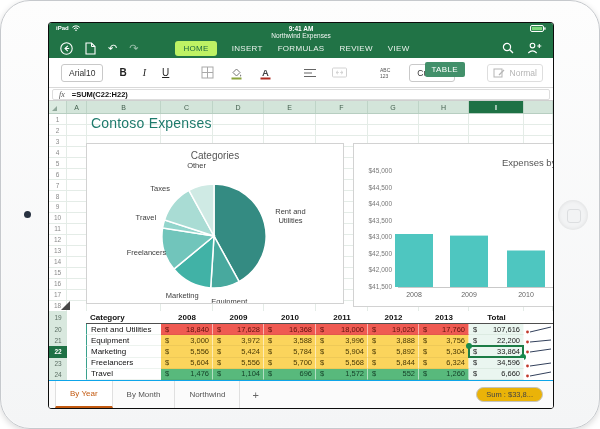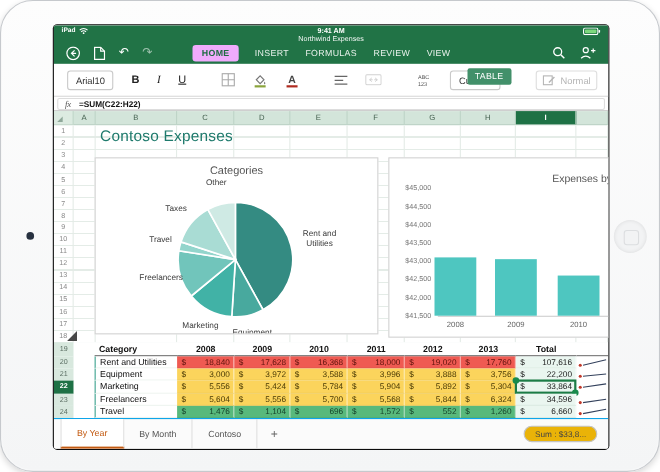--- a/index.html
+++ b/index.html
@@ -26,21 +26,21 @@
   .status-right { position:absolute; right:7px; top:2px; display:flex; align-items:center; gap:3px; }
   .tb-center { text-align:center; padding-top:2px; line-height:1.15; }
   .tb-time { font-size:6.5px; font-weight:bold; }
   .tb-doc  { font-size:6.5px; opacity:.95; }
   .navrow { position:absolute; left:0; right:0; top:15px; height:20px; display:flex; align-items:center; padding:0 11px; }
   .nav-icons { display:flex; align-items:center; gap:12px; }
   .uicon { color:#fff; font-size:11px; line-height:1; }
   .uicon.dim { opacity:.55; }
   .ribbon-tabs { display:flex; align-items:center; gap:15px; margin-left:37px; }
   .rtab { font-size:8px; letter-spacing:.3px; color:#e9f2ec; cursor:default; }
-  .rtab.selected { background:#f0abfc; color:#1e6b41; font-weight:bold; padding:3px 8px; border-radius:3px; }
+  .rtab.selected { background:#bef264; color:#1e6b41; font-weight:normal; padding:3px 8px; border-radius:3px; }
   .rtab.contextual { background:#42906a; padding:3px 7px; border-radius:2px; color:#fff;margin-top:42px; }
   .nav-right { margin-left:auto; display:flex; align-items:center; gap:13px; }
 
   
   .ribbon { height:30px; background:#fff; border-bottom:1px solid #d9d9d9; display:flex; align-items:center;
             padding:0 12px; gap:16px; color:#333; }
   .box { border:1px solid #c9c9c9; border-radius:3px; height:18px; display:flex; align-items:center; background:#fff; }
   .font-box { width:102px; justify-content:space-between; padding:0 7px; font-size:8.5px; }
   .fmt-btn { width:14px; text-align:center; font-size:10px; color:#222; }
   .vsep { width:1px; height:16px; background:#e3e3e3; }
@@ -573,20 +573,20 @@
             <svg width="29" height="11" viewBox="0 0 29 11">
               <circle cx="3.5" cy="7" r="1.4" fill="#c0392b"></circle>
               <line x1="6" y1="7" x2="27" y2="3" stroke="#33415c" stroke-width="1"></line>
             </svg>
           </div>
         </div>
 
     <div class="tabbar">
       <div class="stab active">By Year</div>
       <div class="stab">By Month</div>
-      <div class="stab">Contoso</div>
+      <div class="stab">Northwind</div>
       <div class="stab-add">+</div>
       <div class="sum-pill">Sum : $33,8...</div>
     </div>
 
   </div>
   </div>
 </div>
 
 </body></html>

